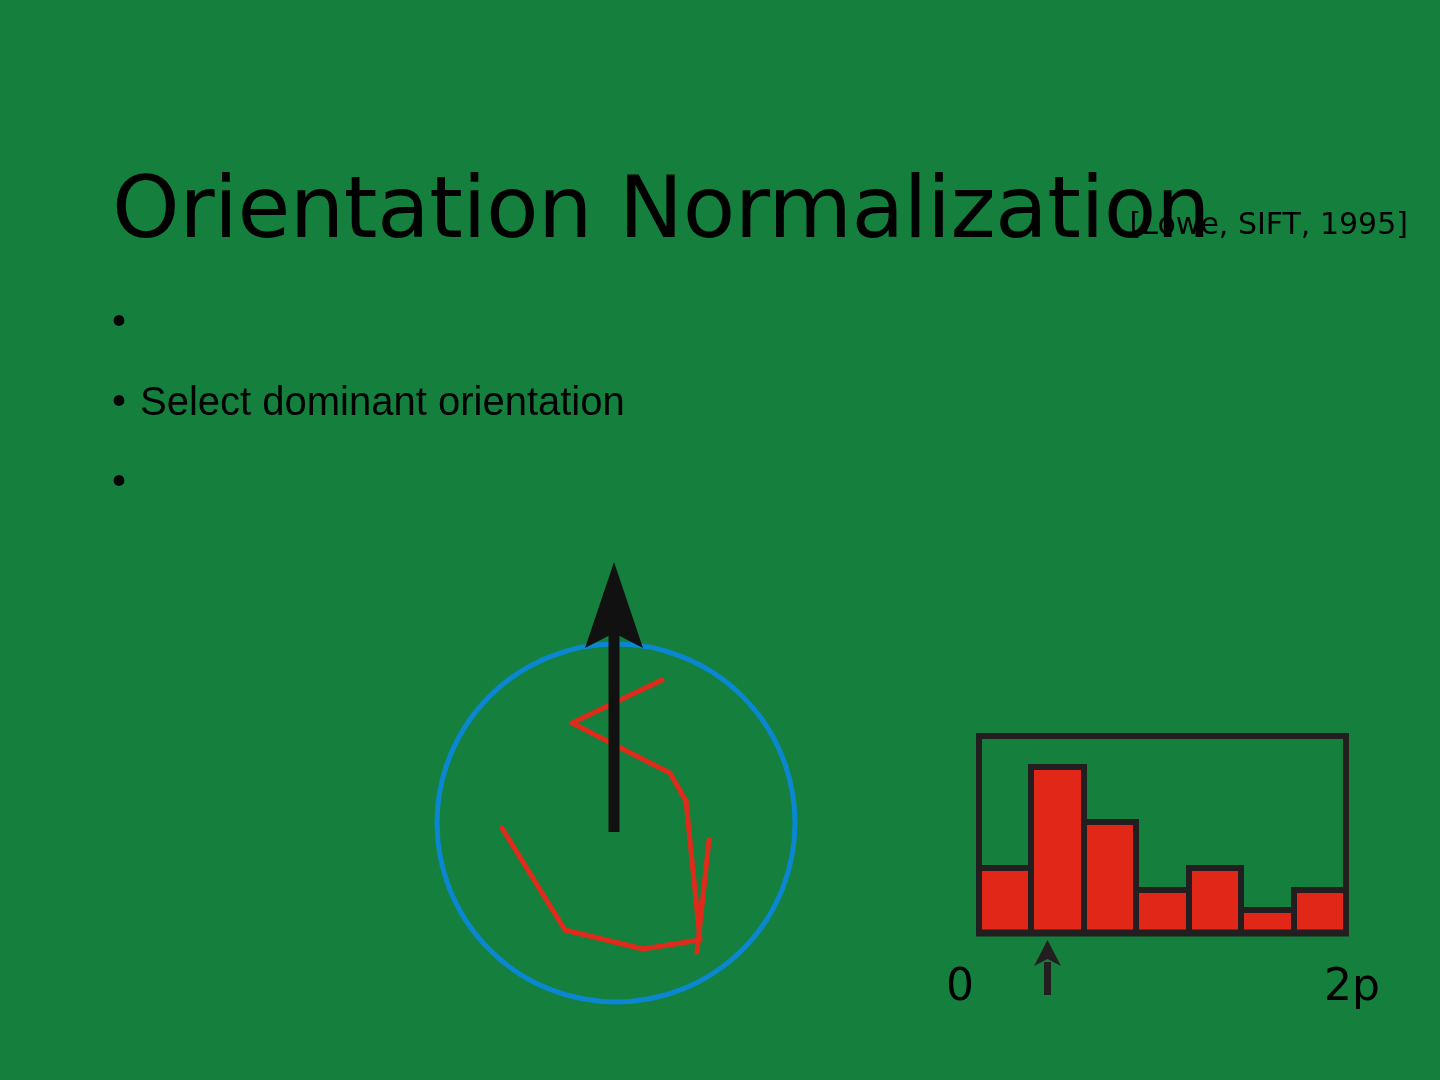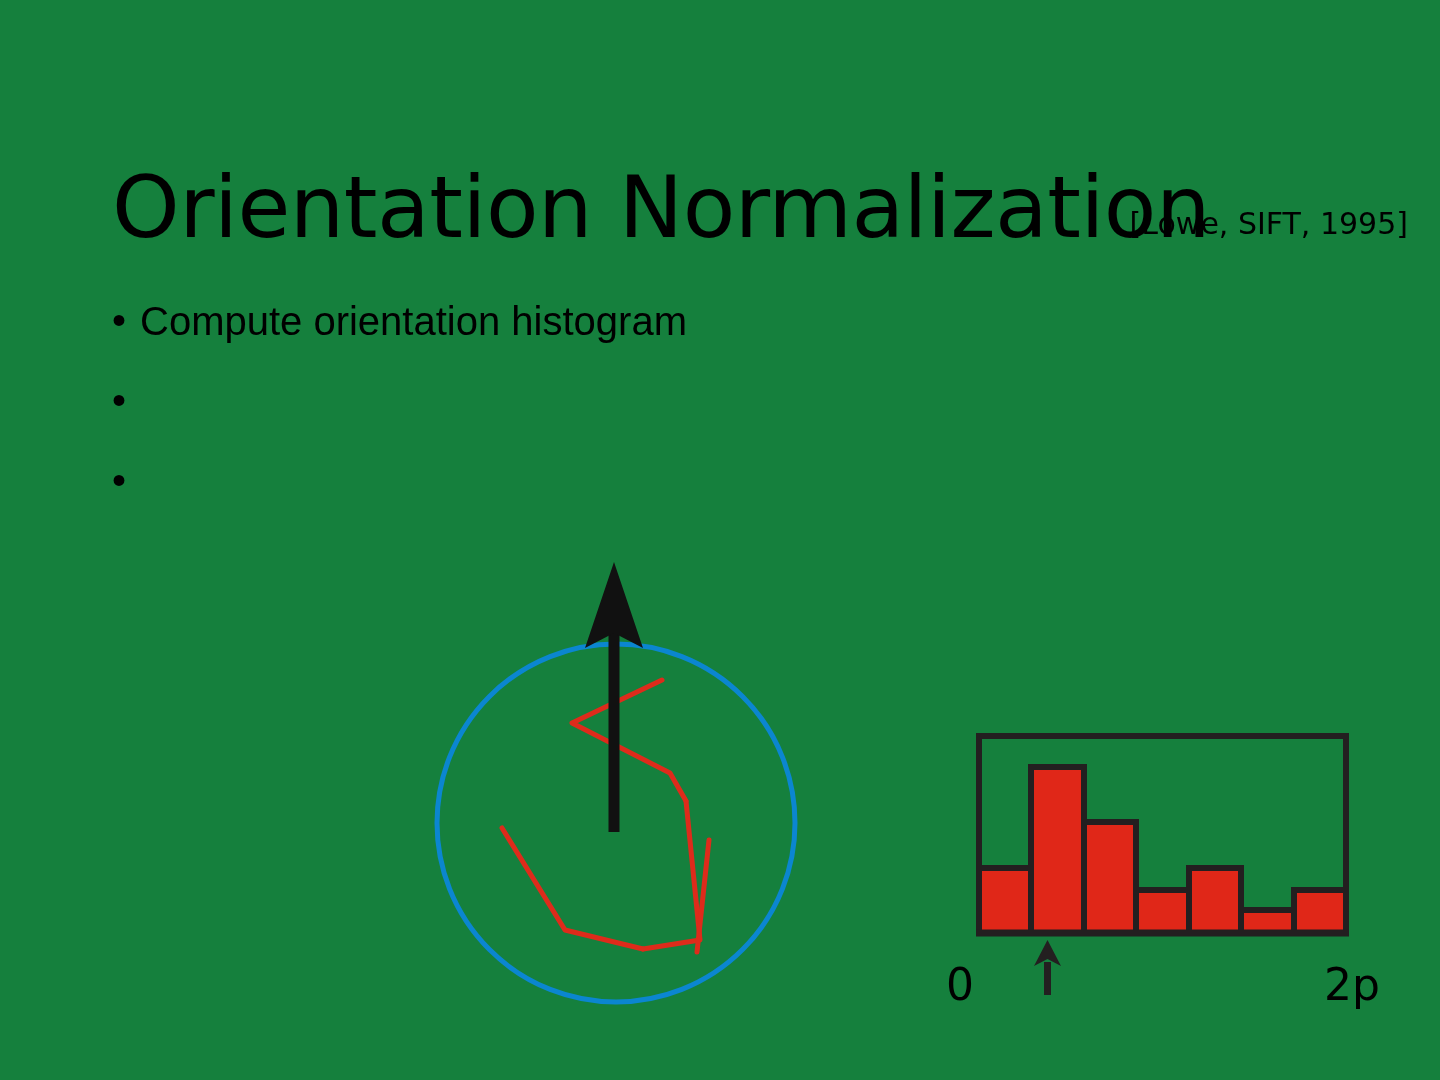--- a/index.html
+++ b/index.html
@@ -102,25 +102,25 @@
 <div id="slide">
 
   <h1 id="title">Orientation Normalization</h1>
 
   <div id="citation">[Lowe, SIFT, 1995]</div>
 
   <div id="bullets">
 
     <div class="bullet-row">
       <span class="bullet-dot">•</span>
-      <span class="bullet-text">Compute orientation histogram</span>
     </div>
 
     <div class="bullet-row">
       <span class="bullet-dot">•</span>
+      <span class="bullet-text">Select dominant orientation</span>
     </div>
 
     <div class="bullet-row">
       <span class="bullet-dot">•</span>
     </div>
 
   </div>
 
   <div id="figure-left">
     <svg width="460" height="500" viewBox="0 0 460 500">

